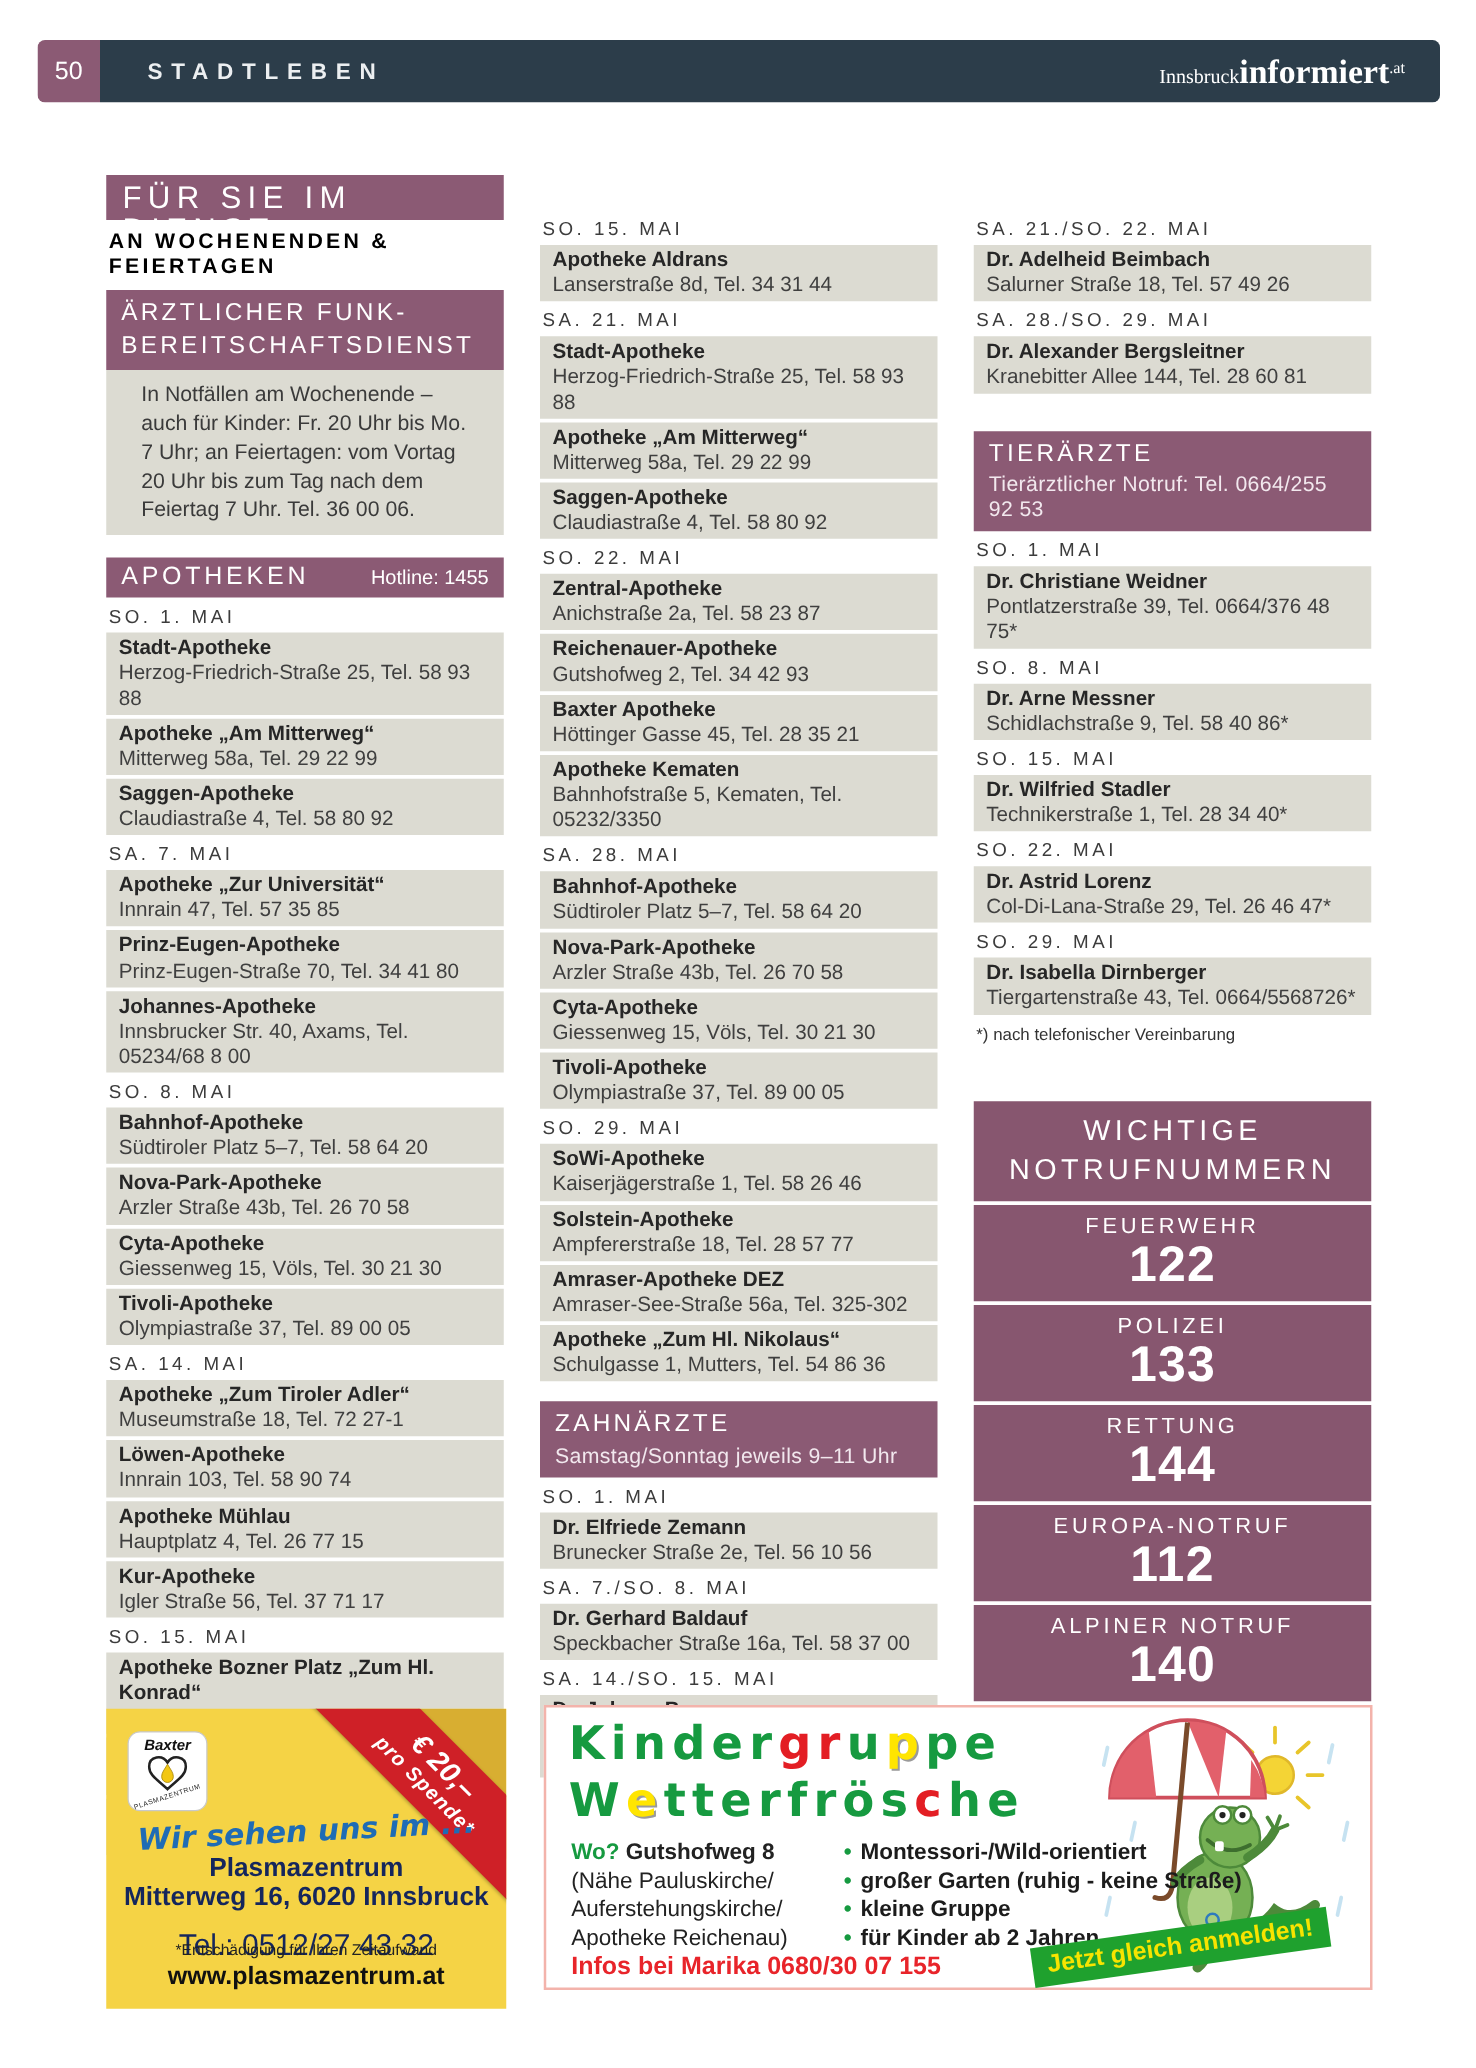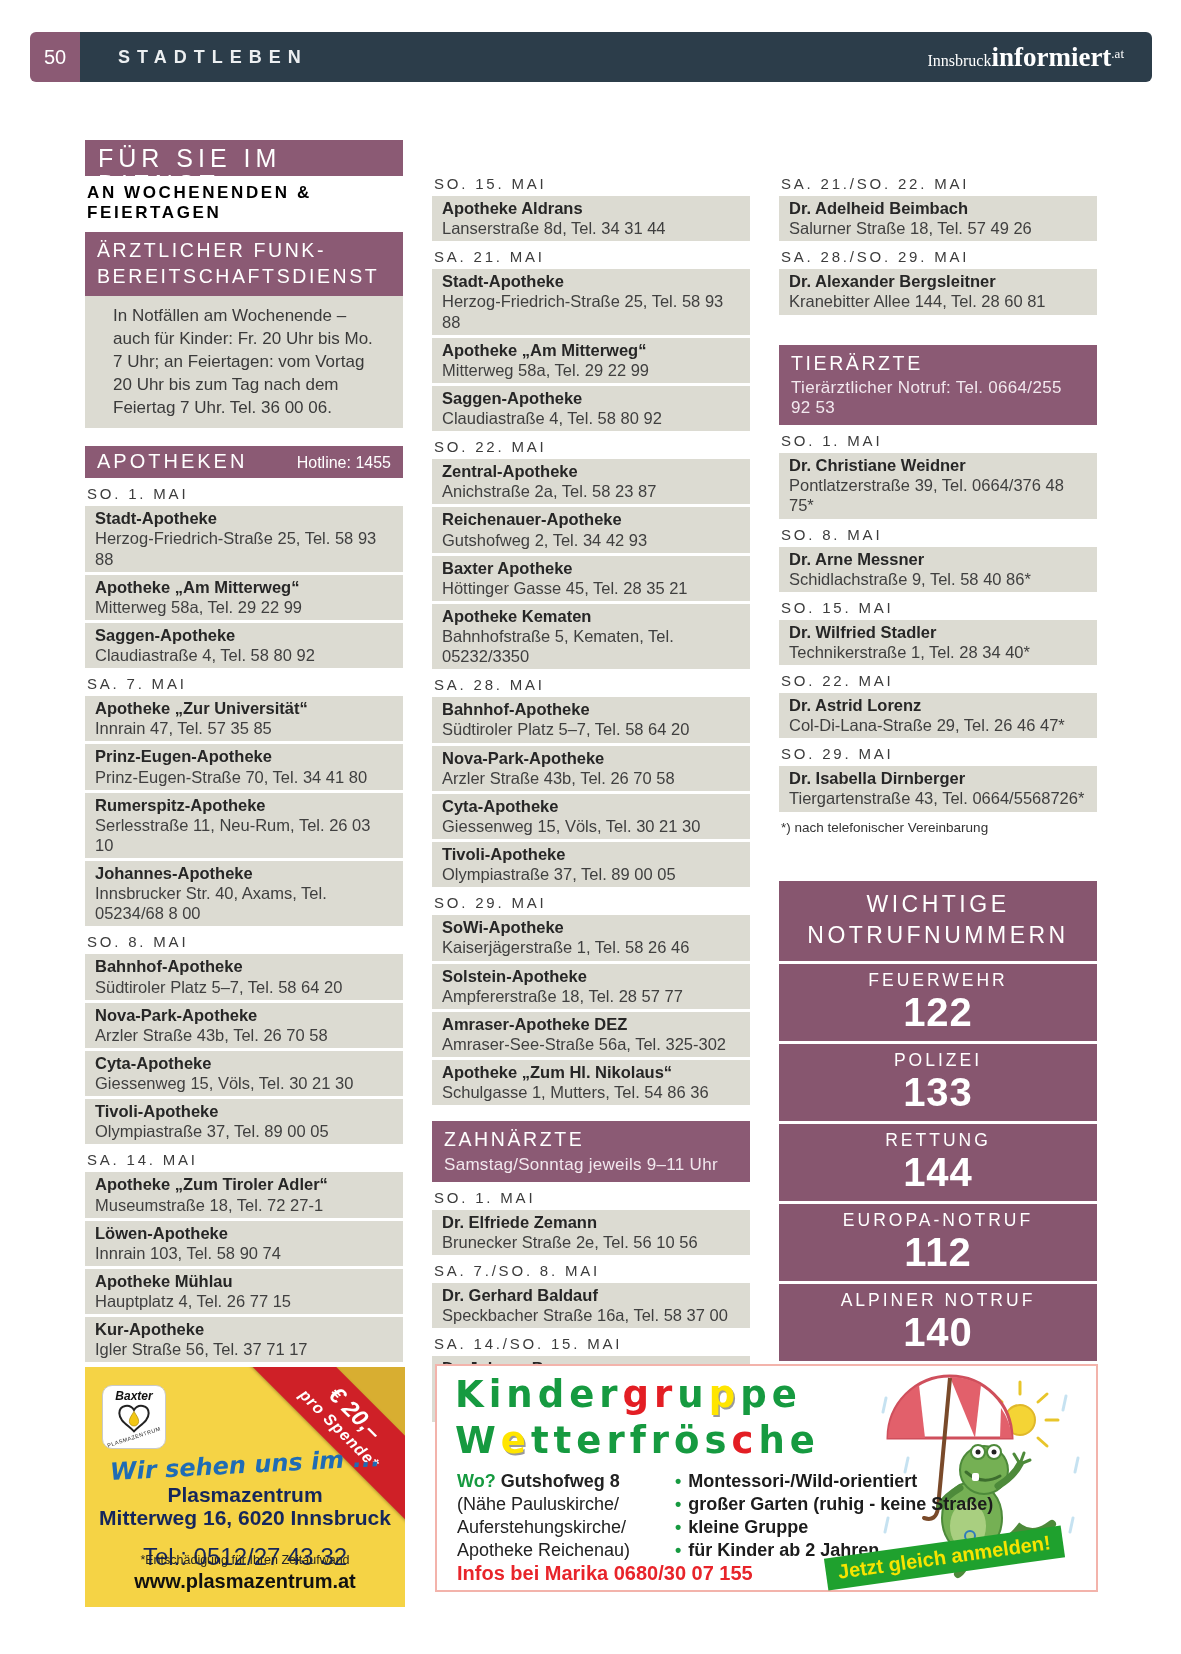--- a/index.html
+++ b/index.html
@@ -123,24 +123,20 @@
   <div class="date">SA. 7. MAI</div>
   <div class="ent">
       <div class="nm">Apotheke „Zur Universität“</div>
       <div class="ad">Innrain 47, Tel. 57 35 85</div>
     </div>
   <div class="ent">
       <div class="nm">Prinz-Eugen-Apotheke</div>
       <div class="ad">Prinz-Eugen-Straße 70, Tel. 34 41 80</div>
     </div>
   <div class="ent">
-      <div class="nm">Rumerspitz-Apotheke</div>
-      <div class="ad">Serlesstraße 11, Neu-Rum, Tel. 26 03 10</div>
-    </div>
-  <div class="ent">
       <div class="nm">Johannes-Apotheke</div>
       <div class="ad">Innsbrucker Str. 40, Axams, Tel. 05234/68 8 00</div>
     </div>
 
   <div class="date">SO. 8. MAI</div>
   <div class="ent">
       <div class="nm">Bahnhof-Apotheke</div>
       <div class="ad">Südtiroler Platz 5–7, Tel. 58 64 20</div>
     </div>
   <div class="ent">

